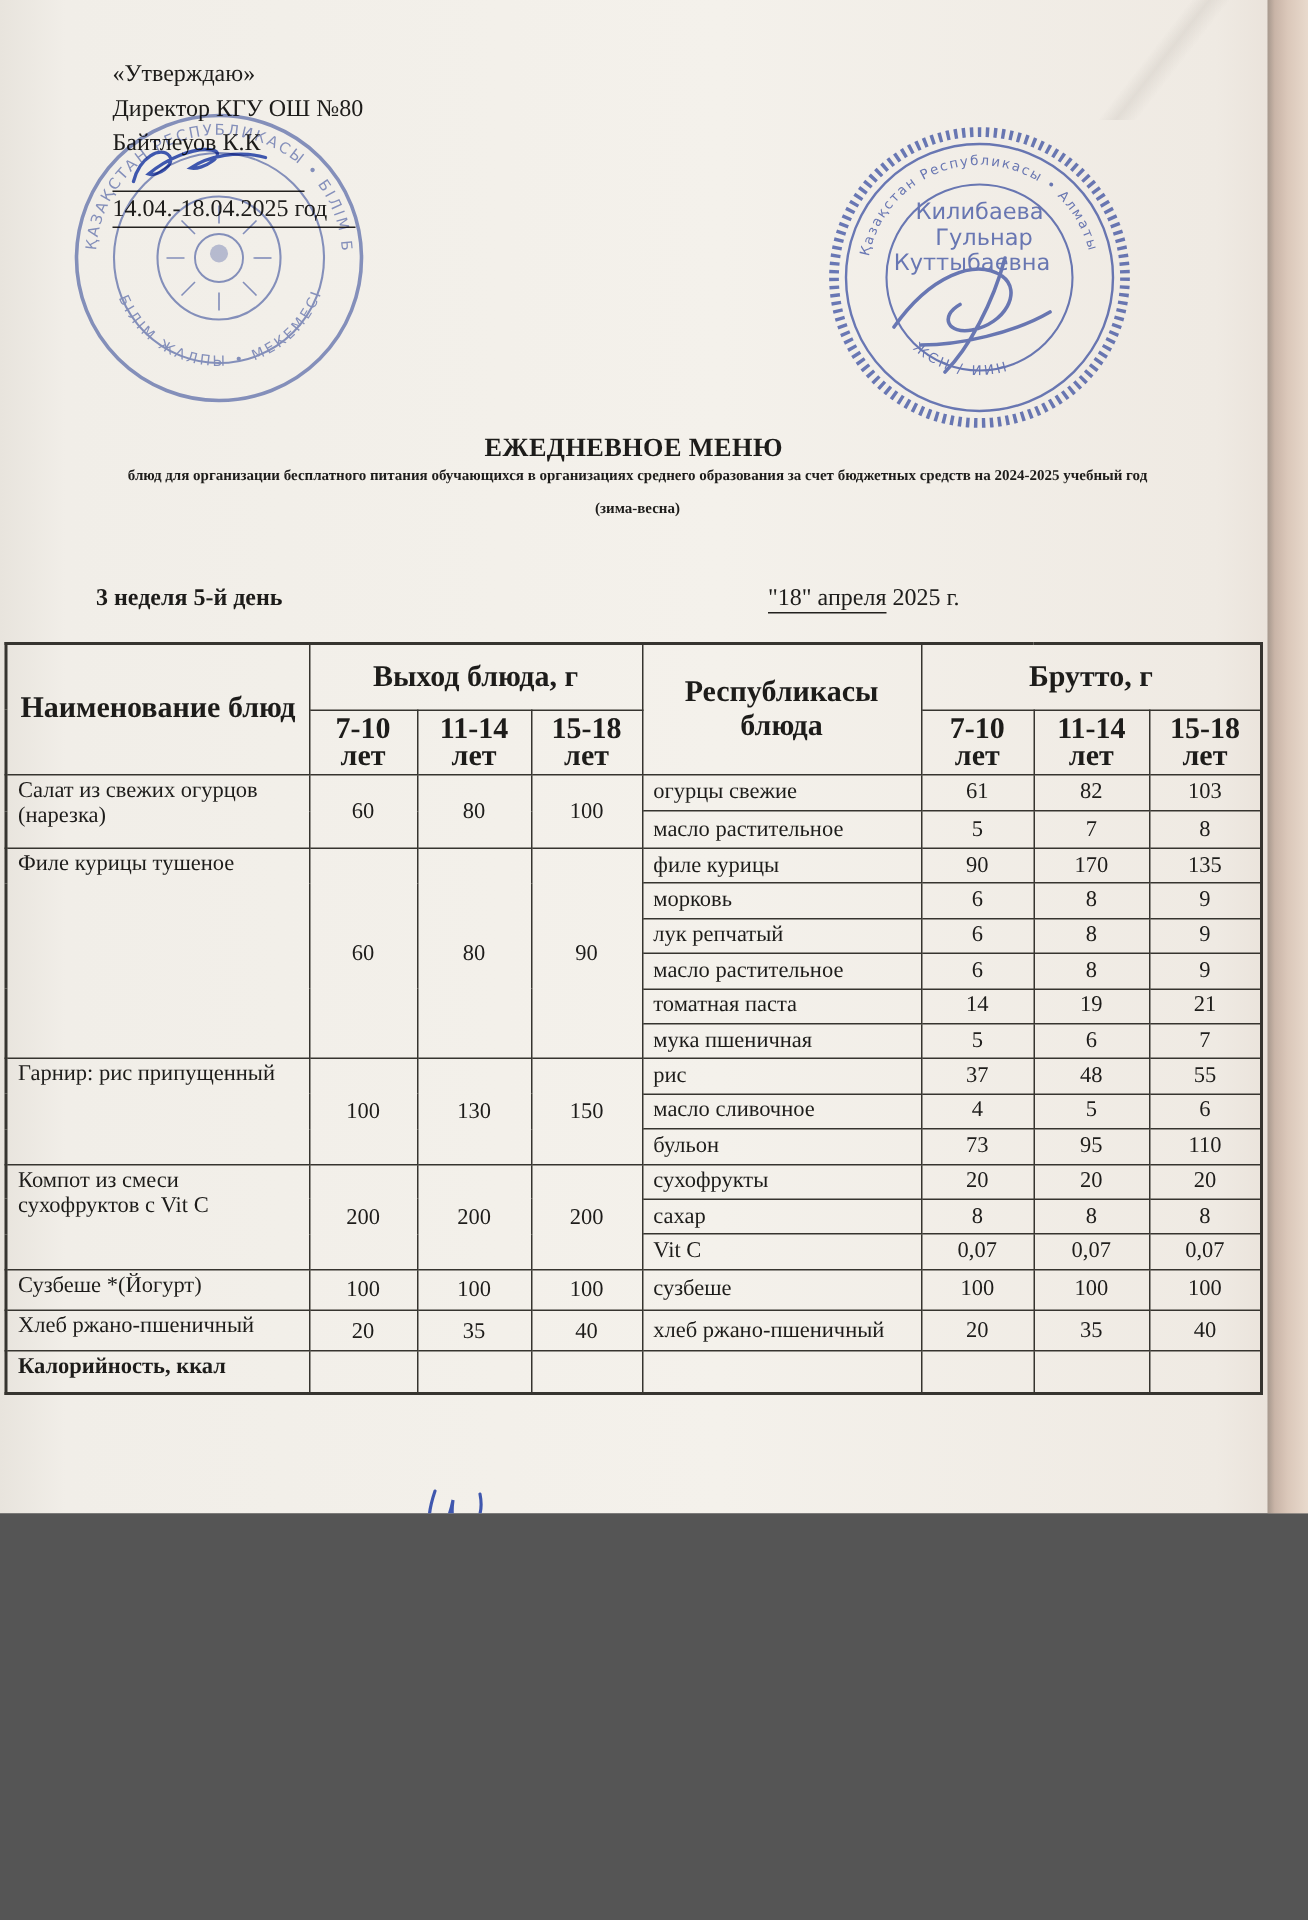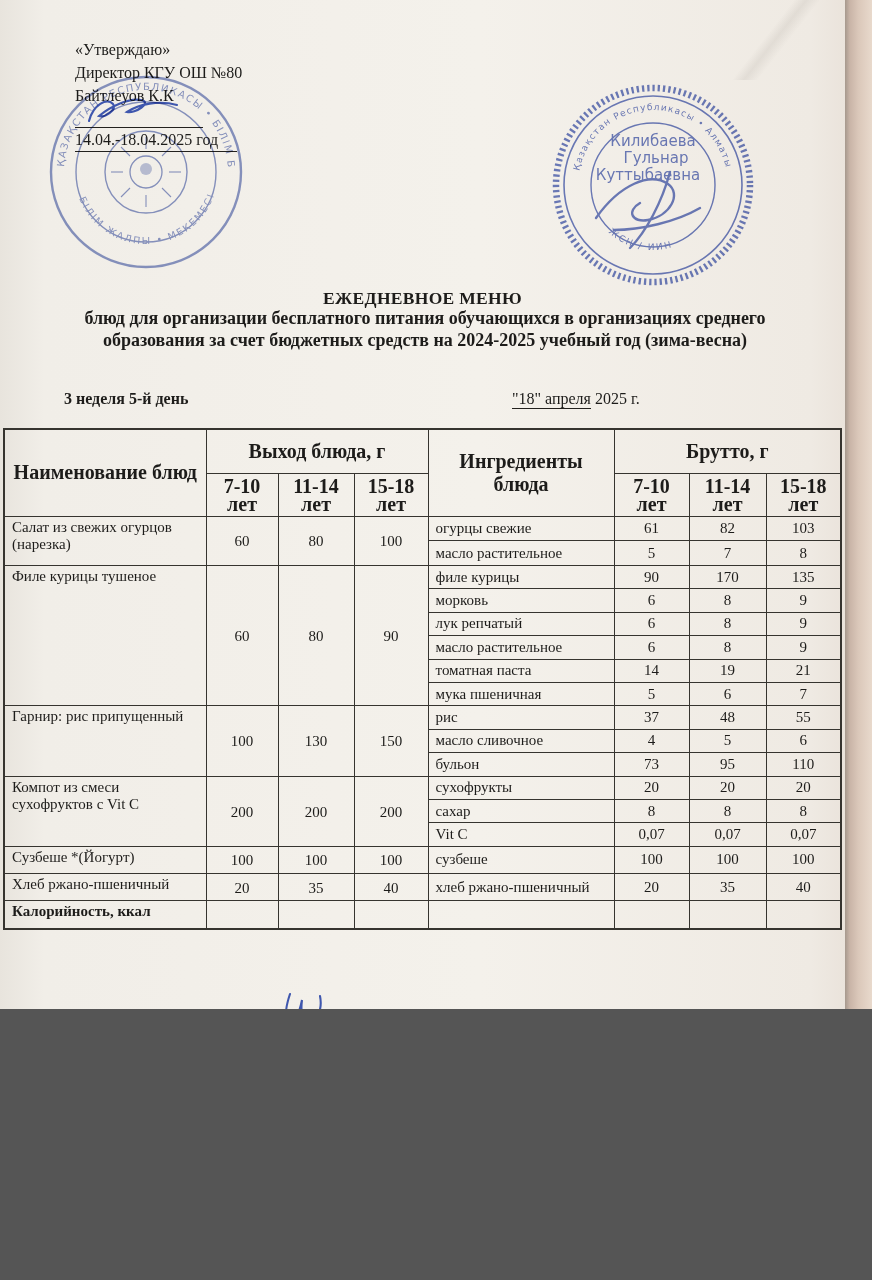--- a/index.html
+++ b/index.html
@@ -16,21 +16,21 @@
   .approve-left{left:75px;top:38px;}
   .approve-right{left:565px;top:38px;}
   .sigspace{position:relative;width:128px;height:20px;border-bottom:1.7px solid #23211e;}
   .sigspace svg{position:absolute;left:6px;top:-20px;}
   .period{width:162px;border-bottom:1.7px solid #23211e;}
   .stamp{position:absolute;z-index:3;mix-blend-mode:multiply;}
   .stamp text{font-family:"DejaVu Sans",sans-serif;}
   .doc-title{position:absolute;left:0;top:276px;width:845px;text-align:center;
     font-weight:bold;font-size:17.5px;letter-spacing:.3px;margin-top:12px;}
   .doc-subtitle{position:absolute;left:72px;top:307px;width:706px;text-align:center;
-    font-weight:bold;font-size:18px;line-height:22px;}
+    font-weight:bold;font-size:10px;line-height:22px;}
   .week{position:absolute;left:64px;top:390px;font-weight:bold;font-size:16px;}
   .date{position:absolute;left:512px;top:390px;font-size:16px;}
   .date .u{border-bottom:1.6px solid #23211e;padding-bottom:1px;}
   .menu-table{position:absolute;left:3px;top:428px;width:837px;height:502px;
     border-collapse:collapse;table-layout:fixed;z-index:2;}
   .menu-table th,.menu-table td{border:1.5px solid #36342f;padding:0 3px;overflow:hidden;}
   .menu-table{border:2.2px solid #36342f;}
   .menu-table th{font-size:20px;font-weight:bold;text-align:center;}
   .menu-table thead tr:first-child{height:44px;}
   .menu-table thead tr:last-child{height:43px;}
@@ -134,21 +134,21 @@
         <col style="width:74px">
       <col style="width:186px">
         <col style="width:75px">
         <col style="width:77px">
         <col style="width:75px">
     </colgroup>
     <thead>
       <tr>
         <th rowspan="2">Наименование блюд</th>
         <th colspan="3">Выход блюда, г</th>
-        <th rowspan="2">Ингредиенты блюда</th>
+        <th rowspan="2">Республикасы блюда</th>
         <th colspan="3">Брутто, г</th>
       </tr>
       <tr>
         <th class="age">7-10
 лет</th>
         <th class="age">11-14
 лет</th>
         <th class="age">15-18
 лет</th>
         <th class="age">7-10

